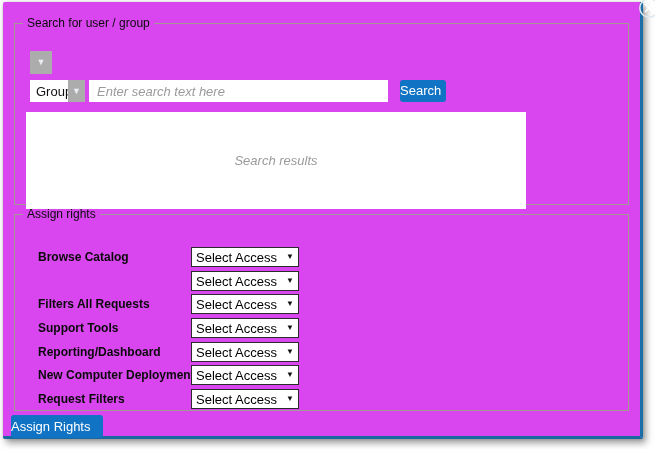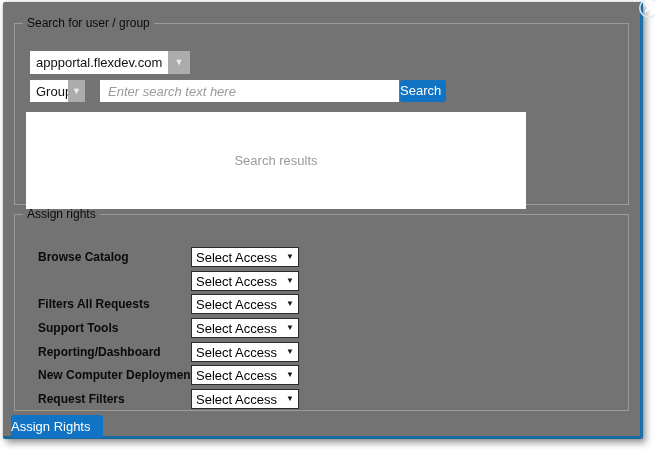--- a/index.html
+++ b/index.html
@@ -9,21 +9,21 @@
     background: #ffffff;
     font-family: "Liberation Sans", sans-serif;
     position: relative;
   }
   * { box-sizing: border-box; }
 
   .window {
     position: absolute;
     left: 3px; top: 2px;
     width: 640px; height: 437px;
-    background: #737373;
+    background: #d946ef;
     border-right: 3px solid #1A6FA9;
     border-bottom: 3px solid #18699F;
     border-radius: 2px;
     box-shadow: 3px 4px 7px rgba(70,70,70,0.55), 0 0 3px rgba(0,0,0,0.18);
   }
 
   .close-btn {
     position: absolute;
     left: 638px; top: -3px;
     width: 22px; height: 22px;
@@ -77,21 +77,21 @@
     font-size: 9px;
     line-height: 1;
   }
 
   .combo-domain { left: 15px; top: 21px; width: 160px; height: 23px; }
   .combo-type   { left: 15px; top: 50px; width: 55px;  height: 22px; }
   .combo-type .combo-btn { width: 17px; }
 
   .search-input {
     position: absolute;
-    left: 85px; top: 50px;
+    left: 74px; top: 50px;
     width: 299px; height: 22px;
     border: none;
     outline: none;
     padding: 0 8px;
     font-size: 13px;
     font-family: "Liberation Sans", sans-serif;
     color: #111;
   }
   .search-input::placeholder {
     color: #9a9a9a;
@@ -121,20 +121,21 @@
     position: absolute;
     left: 11px; top: 82px;
     width: 500px; height: 97px;
     background: #ffffff;
     display: flex;
     align-items: center;
     justify-content: center;
   }
   .results-text {
     color: #9a9a9a;
+    font-style: italic;
     font-size: 13px;
   }
 
   .rights-row {
     position: absolute;
     left: 0; right: 0;
     height: 20px;
   }
   .rights-label {
     position: absolute;
@@ -183,21 +184,20 @@
 </style>
 </head>
 <body>
 
 <div class="window">
 
   <fieldset class="fs-search">
     <legend>Search for user / group</legend>
 
     <div class="combo combo-domain">
-      <div class="combo-text">appportal.flexdev.com</div>
       <div class="combo-btn">
         <span class="arrow-glyph">▼</span>
       </div>
     </div>
 
     <div class="combo combo-type">
       <div class="combo-text">Group</div>
       <div class="combo-btn">
         <span class="arrow-glyph">▼</span>
       </div>

